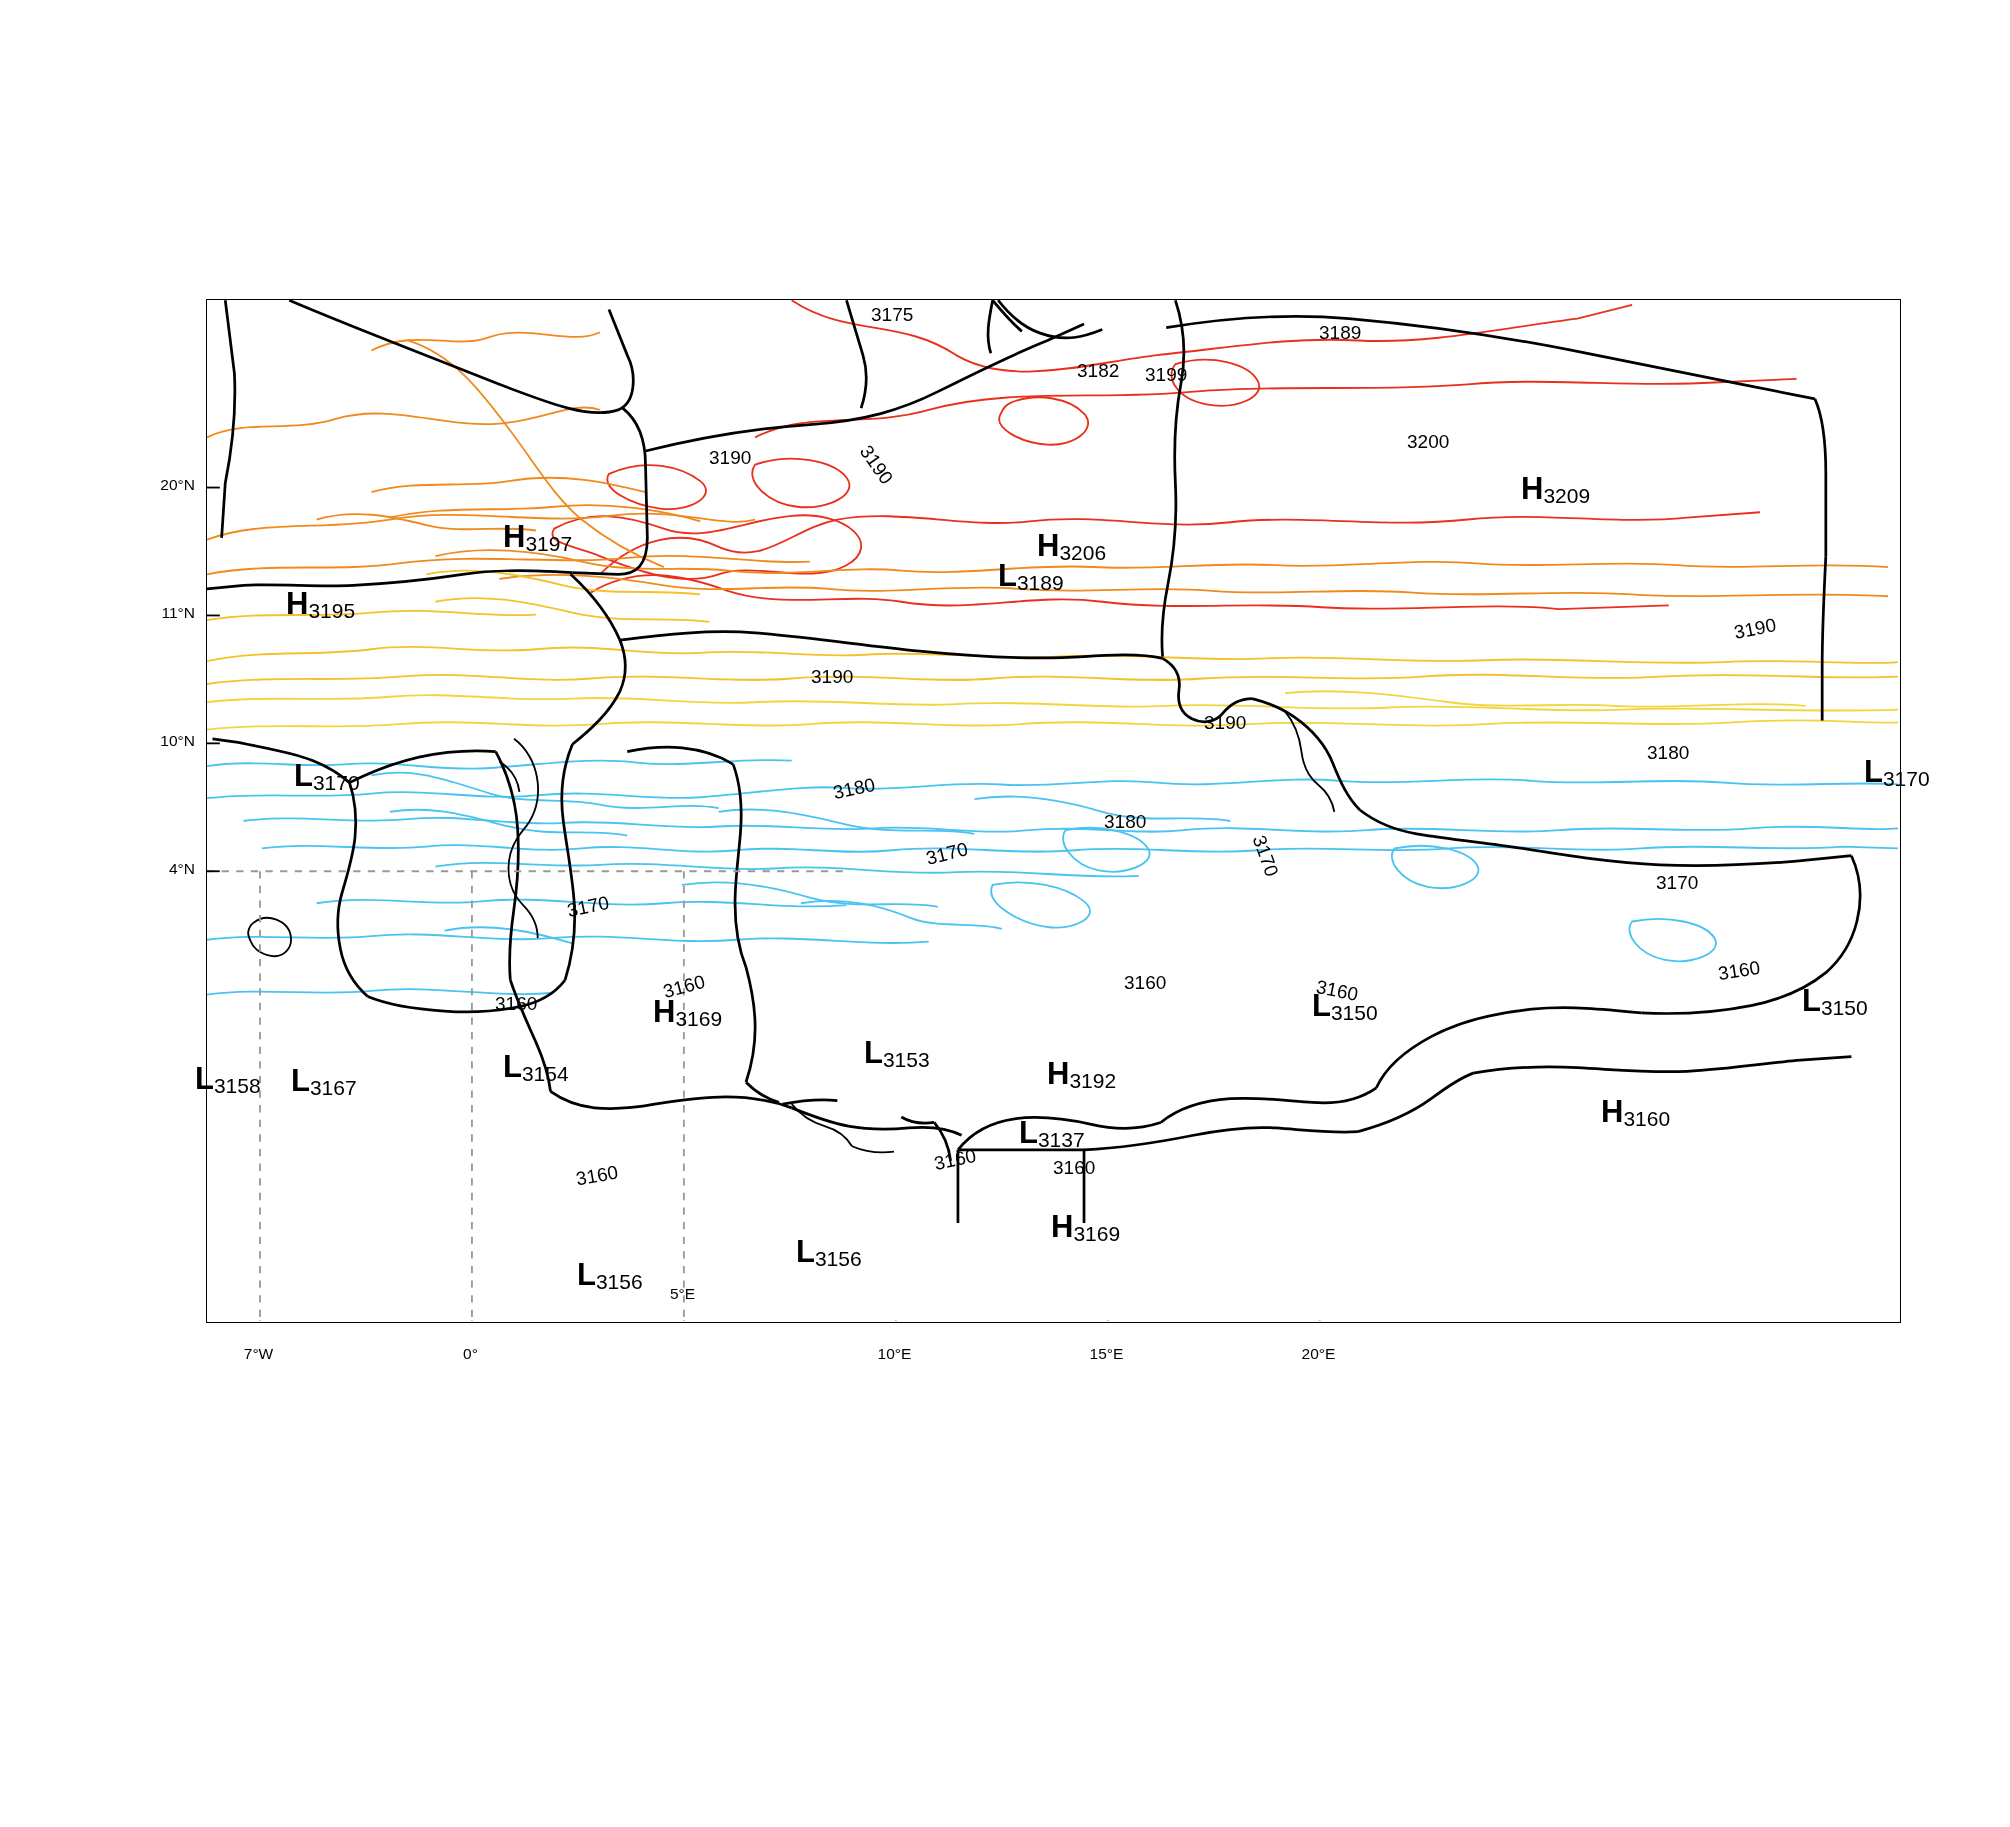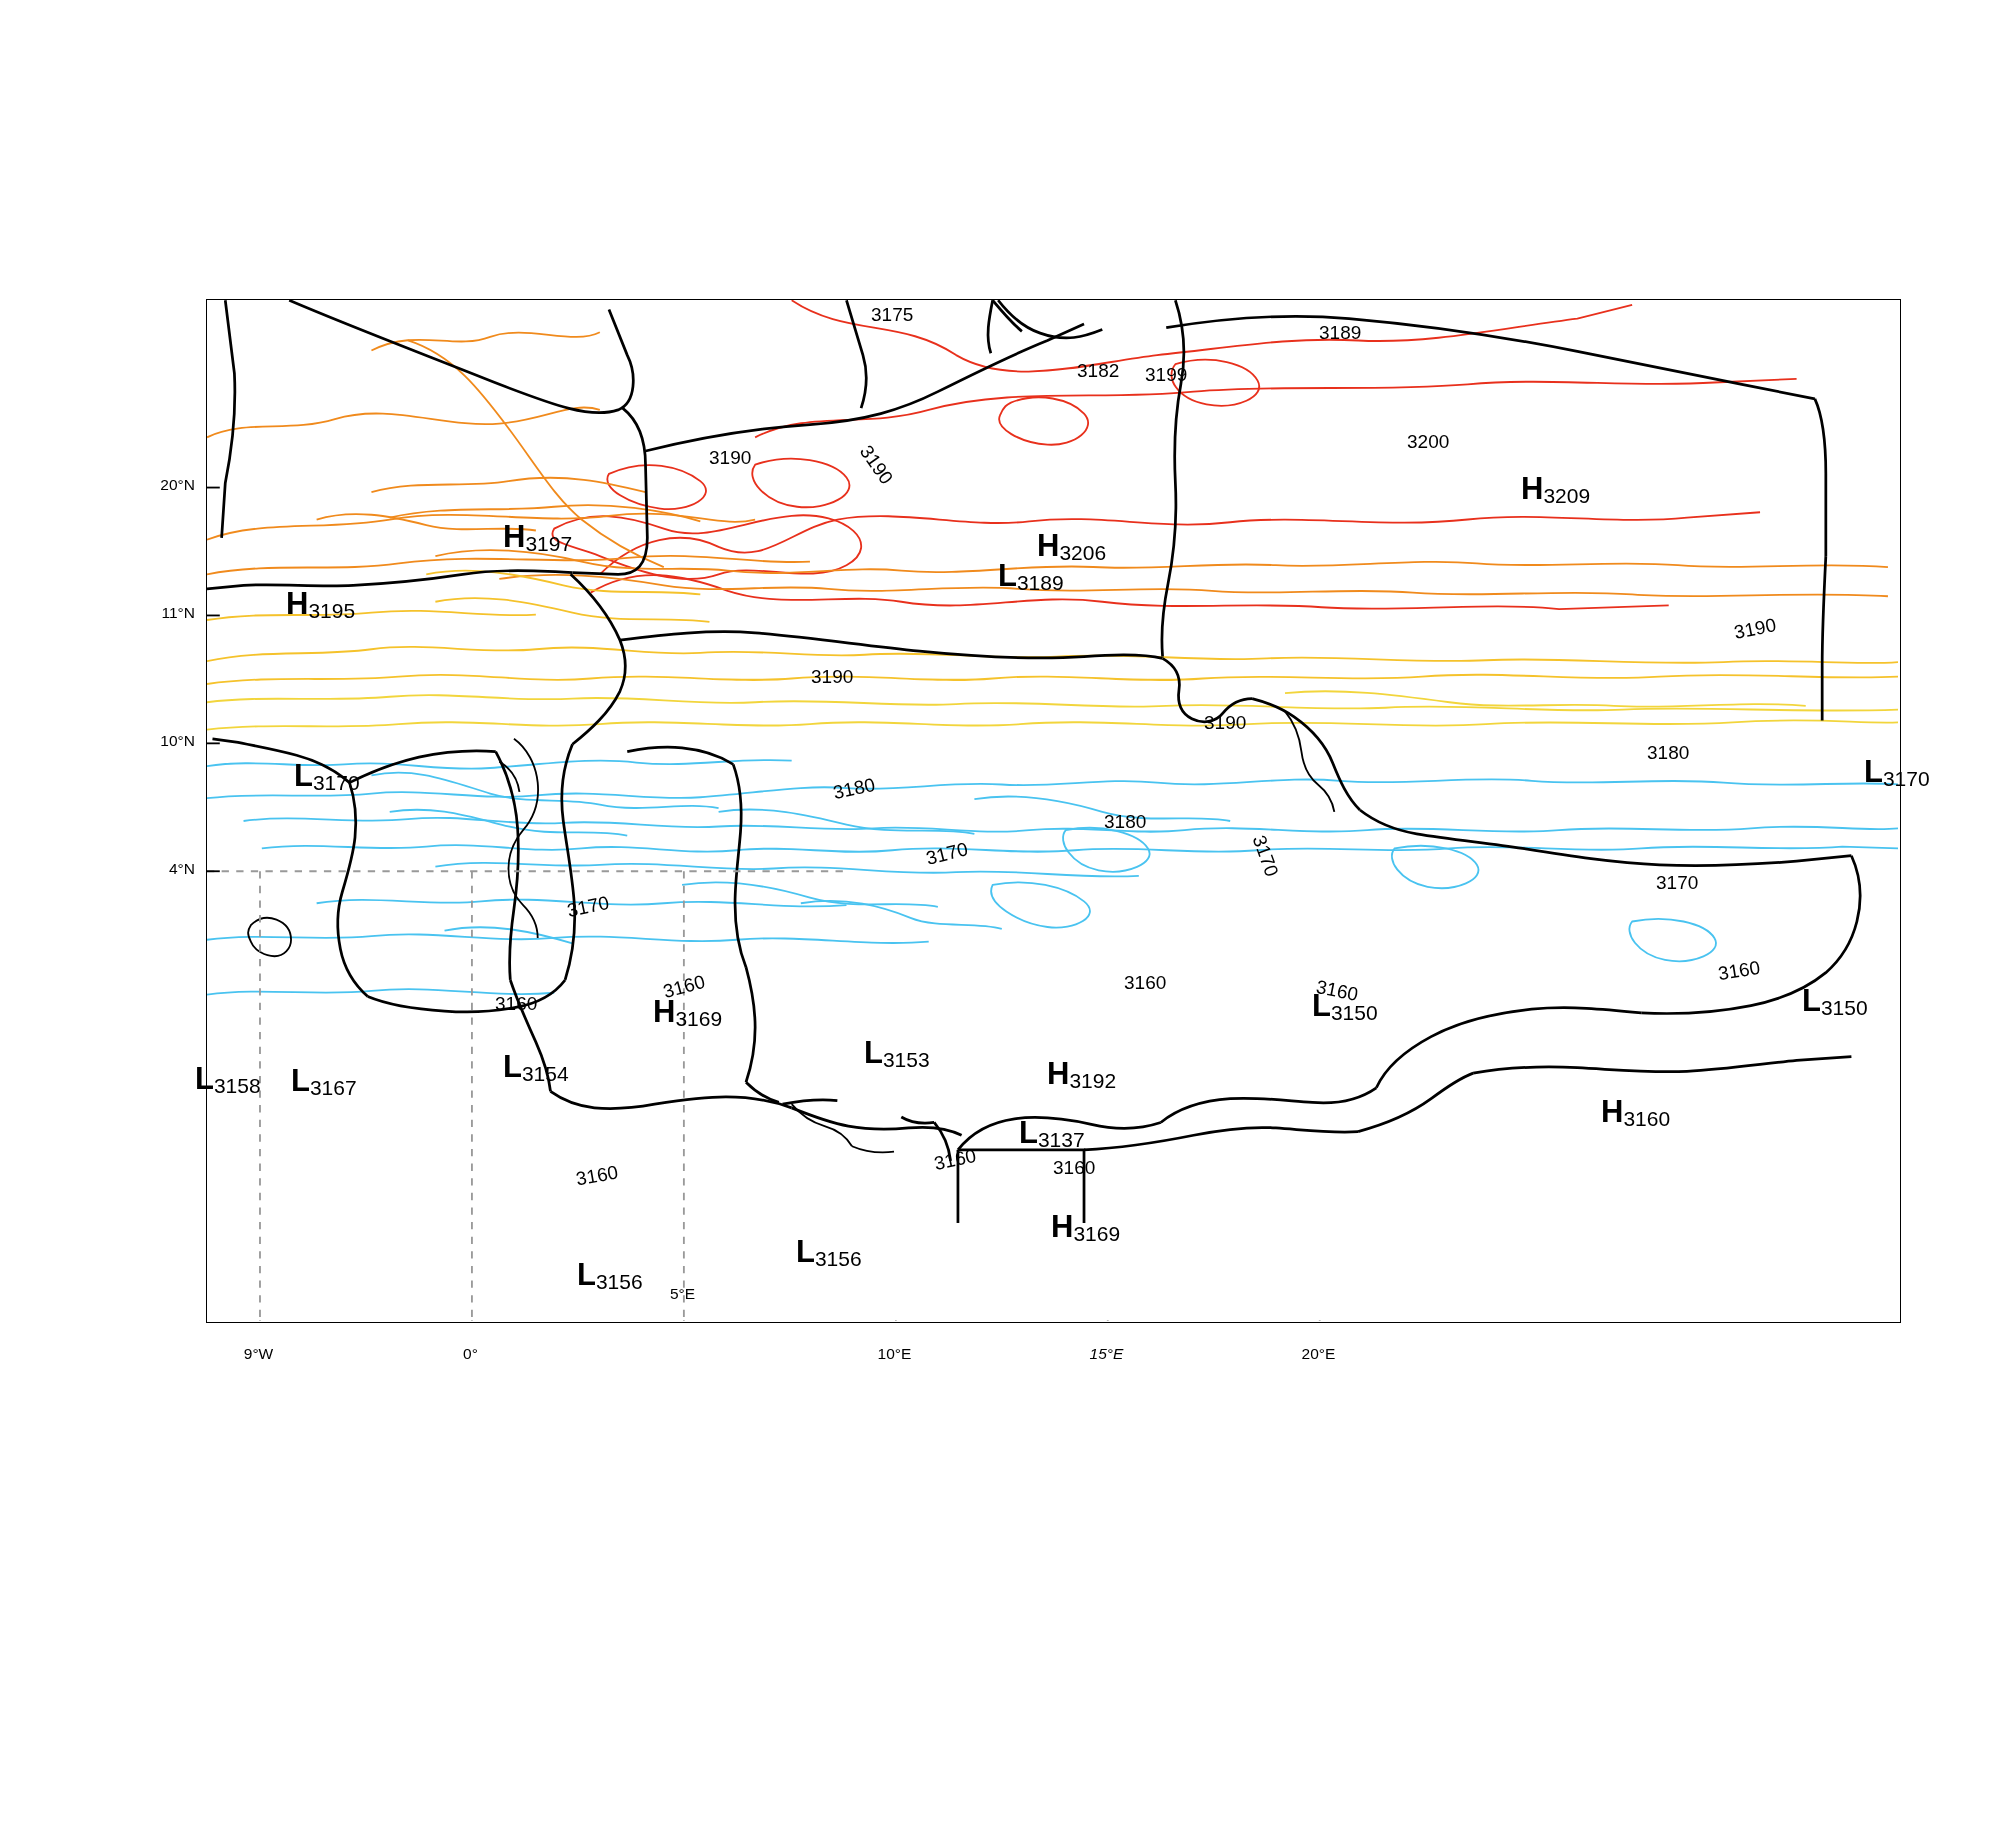--- a/index.html
+++ b/index.html
@@ -159,25 +159,25 @@
         <line x1="1218" y1="1117" x2="1218" y2="1131"></line>
       </g>
     </svg>
   </div>
 
   <div class="tick-label ylab" style="left:108px;top:860px;width:87px;">4°N</div>
   <div class="tick-label ylab" style="left:99px;top:732px;width:96px;">10°N</div>
   <div class="tick-label ylab" style="left:99px;top:604px;width:96px;">11°N</div>
   <div class="tick-label ylab" style="left:99px;top:476px;width:96px;">20°N</div>
 
-  <div class="tick-label xlab" style="left:222px;top:1345px;width:73px;">9°W</div>
+  <div class="tick-label xlab" style="left:222px;top:1345px;width:73px;">7°W</div>
   <div class="tick-label xlab" style="left:434px;top:1345px;width:73px;">0°</div>
   <div class="tick-label xlab" style="left:646px;top:1285px;width:73px;">5°E</div>
   <div class="tick-label xlab" style="left:858px;top:1345px;width:73px;">10°E</div>
-  <div class="tick-label xlab" style="left:1070px;top:1345px;width:73px;font-style:italic;">15°E</div>
+  <div class="tick-label xlab" style="left:1070px;top:1345px;width:73px;">15°E</div>
   <div class="tick-label xlab" style="left:1282px;top:1345px;width:73px;">20°E</div>
 
   <div class="clab" style="left:871px;top:304px;">3175</div>
   <div class="clab" style="left:1077px;top:360px;">3182</div>
   <div class="clab" style="left:1145px;top:364px;">3199</div>
   <div class="clab" style="left:1319px;top:322px;">3189</div>
   <div class="clab" style="left:709px;top:447px;">3190</div>
   <div class="clab" style="left:855px;top:454px;transform:rotate(55deg);">3190</div>
   <div class="clab" style="left:1407px;top:431px;">3200</div>
   <div class="clab" style="left:1734px;top:618px;transform:rotate(-11deg);">3190</div>

